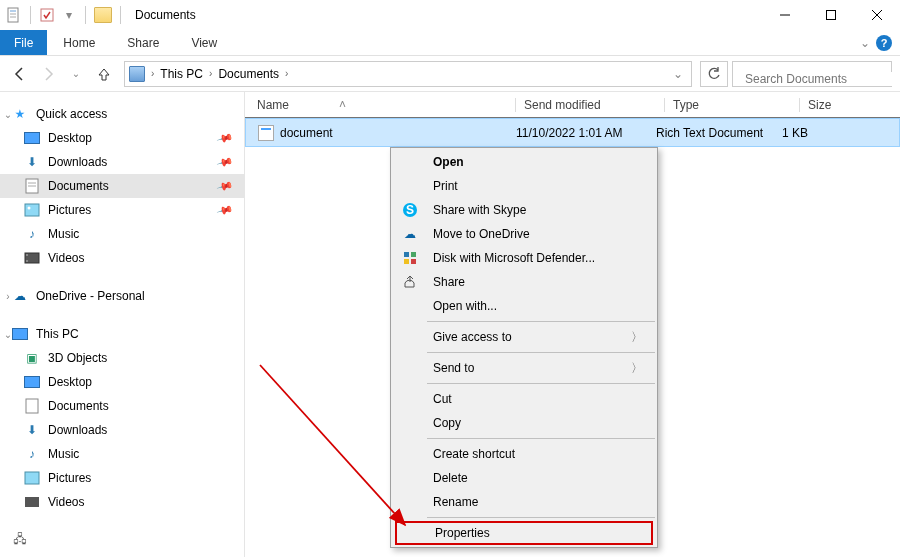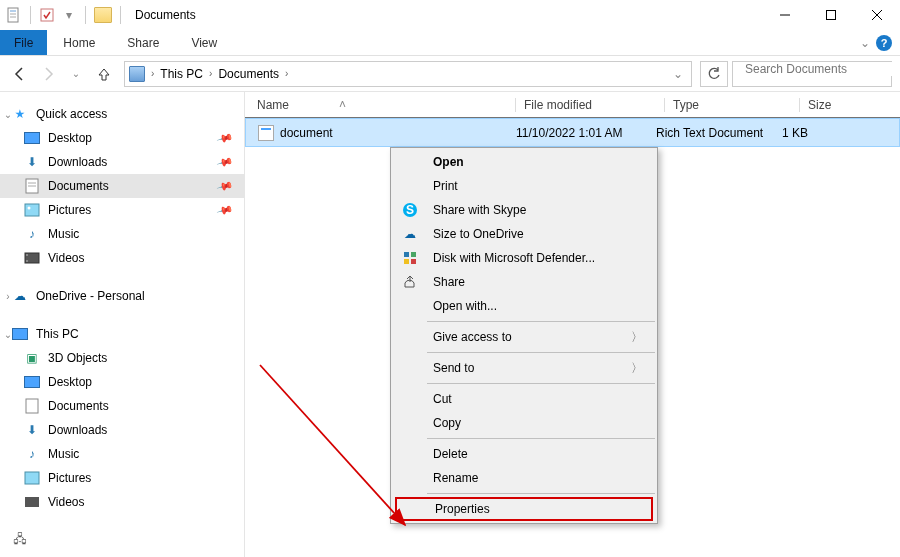--- a/index.html
+++ b/index.html
@@ -11,36 +11,36 @@
   .sys-icon { width: 16px; height: 16px; }
   .qat-icon { width: 16px; height: 16px; display:flex; align-items:center; justify-content:center;}
   .title-folder-icon { width: 18px; height: 16px; background: linear-gradient(#ffe9a6,#f8d673); border:1px solid #d8b556; border-radius:1px; }
   .titlebar-sep { width:1px; height:18px; background:#ccc; margin:0 2px;}
   .titlebar-title { margin-left: 6px; }
   .win-controls { margin-left: auto; display:flex; }
   .win-btn { width: 46px; height: 30px; display:flex; align-items:center; justify-content:center; }
   
   
   .ribbon { height: 26px; display:flex; align-items:stretch; border-bottom: 1px solid #e1e1e1;}
-  .file-tab { background:#1979ca; color:#0f172a; padding: 0 14px; display:flex; align-items:center;}
+  .file-tab { background:#1979ca; color:#ffffff; padding: 0 14px; display:flex; align-items:center;}
   .ribbon-tab { padding: 4px 16px; display:flex; align-items:center; color:#333;}
   .ribbon-right { margin-left:auto; display:flex; align-items:center; padding-right:8px; gap:6px;}
   .help-circle { width:16px;height:16px;border-radius:50%;background:#1979ca;color:#fff;display:flex;align-items:center;justify-content:center;font-weight:bold;font-size:11px;}
   
   
   .addr-row { height: 36px; display:flex; align-items:center; padding: 4px 8px; gap:4px; border-bottom:1px solid #e5e5e5;}
   .nav-btn { width:24px; height:24px; display:flex; align-items:center; justify-content:center; color:#555;}
   .nav-btn.disabled{ color:#ccc;}
   .addr-box { flex:1; height:26px; border:1px solid #ccc; display:flex; align-items:center; padding:0 4px; gap:4px; margin-left:4px;}
   .addr-seg { display:flex; align-items:center; gap:2px;}
   .addr-chev { color:#666; font-size:10px; padding:0 2px;}
   .addr-icon { width:16px;height:16px; background:linear-gradient(#a9d0f5,#6aa0d8); border:1px solid #4a80b8; border-radius:1px;}
   .addr-right { margin-left:auto; display:flex; align-items:center; gap:6px; padding-right:4px;}
   .refresh-box { width:28px;height:26px;border:1px solid #ccc;display:flex;align-items:center;justify-content:center;margin-left:4px;}
-  .search-box { width:160px; height:26px; border:1px solid #ccc; display:flex; align-items:flex-start; padding:0 6px; gap:6px; color:#777;}
+  .search-box { width:160px; height:26px; border:1px solid #ccc; display:flex; align-items:flex-end; padding:0 6px; gap:6px; color:#777;}
   .search-input { border:none; outline:none; flex:1; color:#777;}
   
   
   .body-split { display:flex; height: calc(557px - 30px - 26px - 36px);}
   
   
   .navpane { width: 244px; padding-top:10px; overflow:hidden;}
   .nav-group { margin-bottom: 14px;}
   .nav-item { display:flex; align-items:center; height:24px; padding-left: 20px; gap:8px; position:relative;}
   .nav-item.header { padding-left: 12px; font-weight:normal;}
@@ -301,21 +301,21 @@
     </div>
   </div>
 
   <div class="content">
     <div class="col-headers">
       <div class="col-name">
           <span>Name</span>
           <span class="sort-ind">˄</span>
         </div>
       <div class="divider-v"></div>
-      <div class="col-date">File modified</div>
+      <div class="col-date">Send modified</div>
       <div class="divider-v"></div>
       <div class="col-type">Type</div>
       <div class="divider-v"></div>
       <div class="col-size">Size</div>
     </div>
     <div class="file-row">
       <div class="c-name">
           <span class="rtf-ic"></span>
           <span>document</span>
         </div>
@@ -337,21 +337,21 @@
       <span class="ctx-ic">
         <svg width="16" height="16">
           <circle cx="8" cy="8" r="7" fill="#00aff0"></circle>
           <text x="8" y="12" text-anchor="middle" fill="#fff" font-size="10" font-weight="bold">S</text>
         </svg>
       </span>
       <span>Share with Skype</span>
     </div>
   <div class="ctx-item">
       <span class="ctx-ic" style="color:#0a64a4;">☁</span>
-      <span>Size to OneDrive</span>
+      <span>Move to OneDrive</span>
     </div>
   <div class="ctx-item">
       <span class="ctx-ic">
         <svg width="16" height="16">
           <rect x="2" y="2" width="5" height="5" fill="#2a7ab0"></rect>
           <rect x="9" y="2" width="5" height="5" fill="#4aa564"></rect>
           <rect x="2" y="9" width="5" height="5" fill="#f0c020"></rect>
           <rect x="9" y="9" width="5" height="5" fill="#d04040"></rect>
         </svg>
       </span>
@@ -380,20 +380,23 @@
       <span class="ctx-sub">〉</span>
     </div>
   <div class="ctx-sep"></div>
   <div class="ctx-item">
       <span>Cut</span>
     </div>
   <div class="ctx-item">
       <span>Copy</span>
     </div>
   <div class="ctx-sep"></div>
+  <div class="ctx-item">
+      <span>Create shortcut</span>
+    </div>
   <div class="ctx-item">
       <span>Delete</span>
     </div>
   <div class="ctx-item">
       <span>Rename</span>
     </div>
   <div class="ctx-sep"></div>
   <div class="ctx-item ctx-highlight">
       <span>Properties</span>
     </div>

